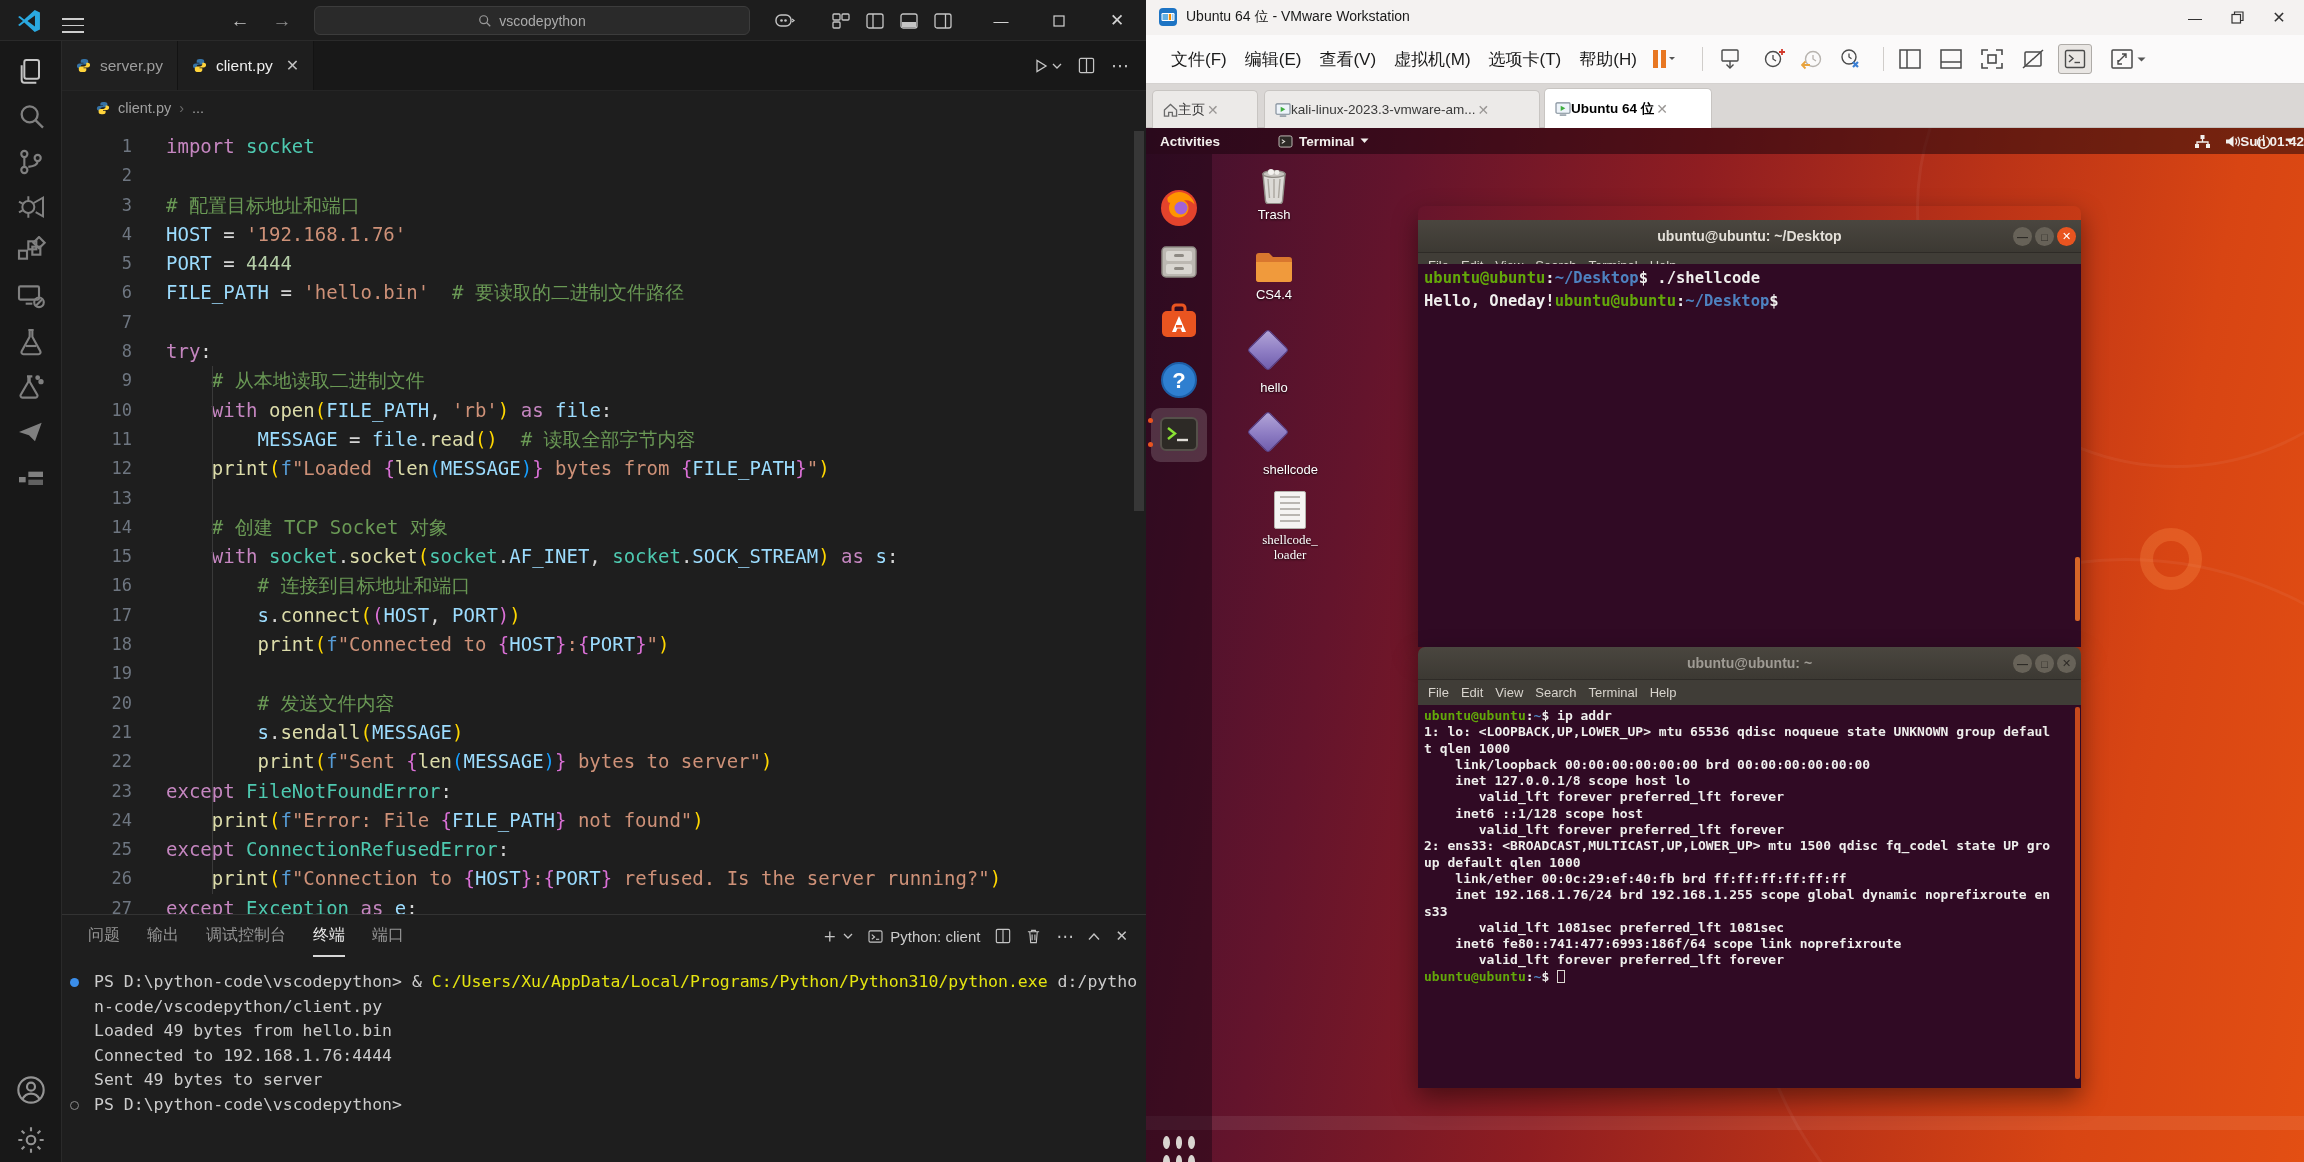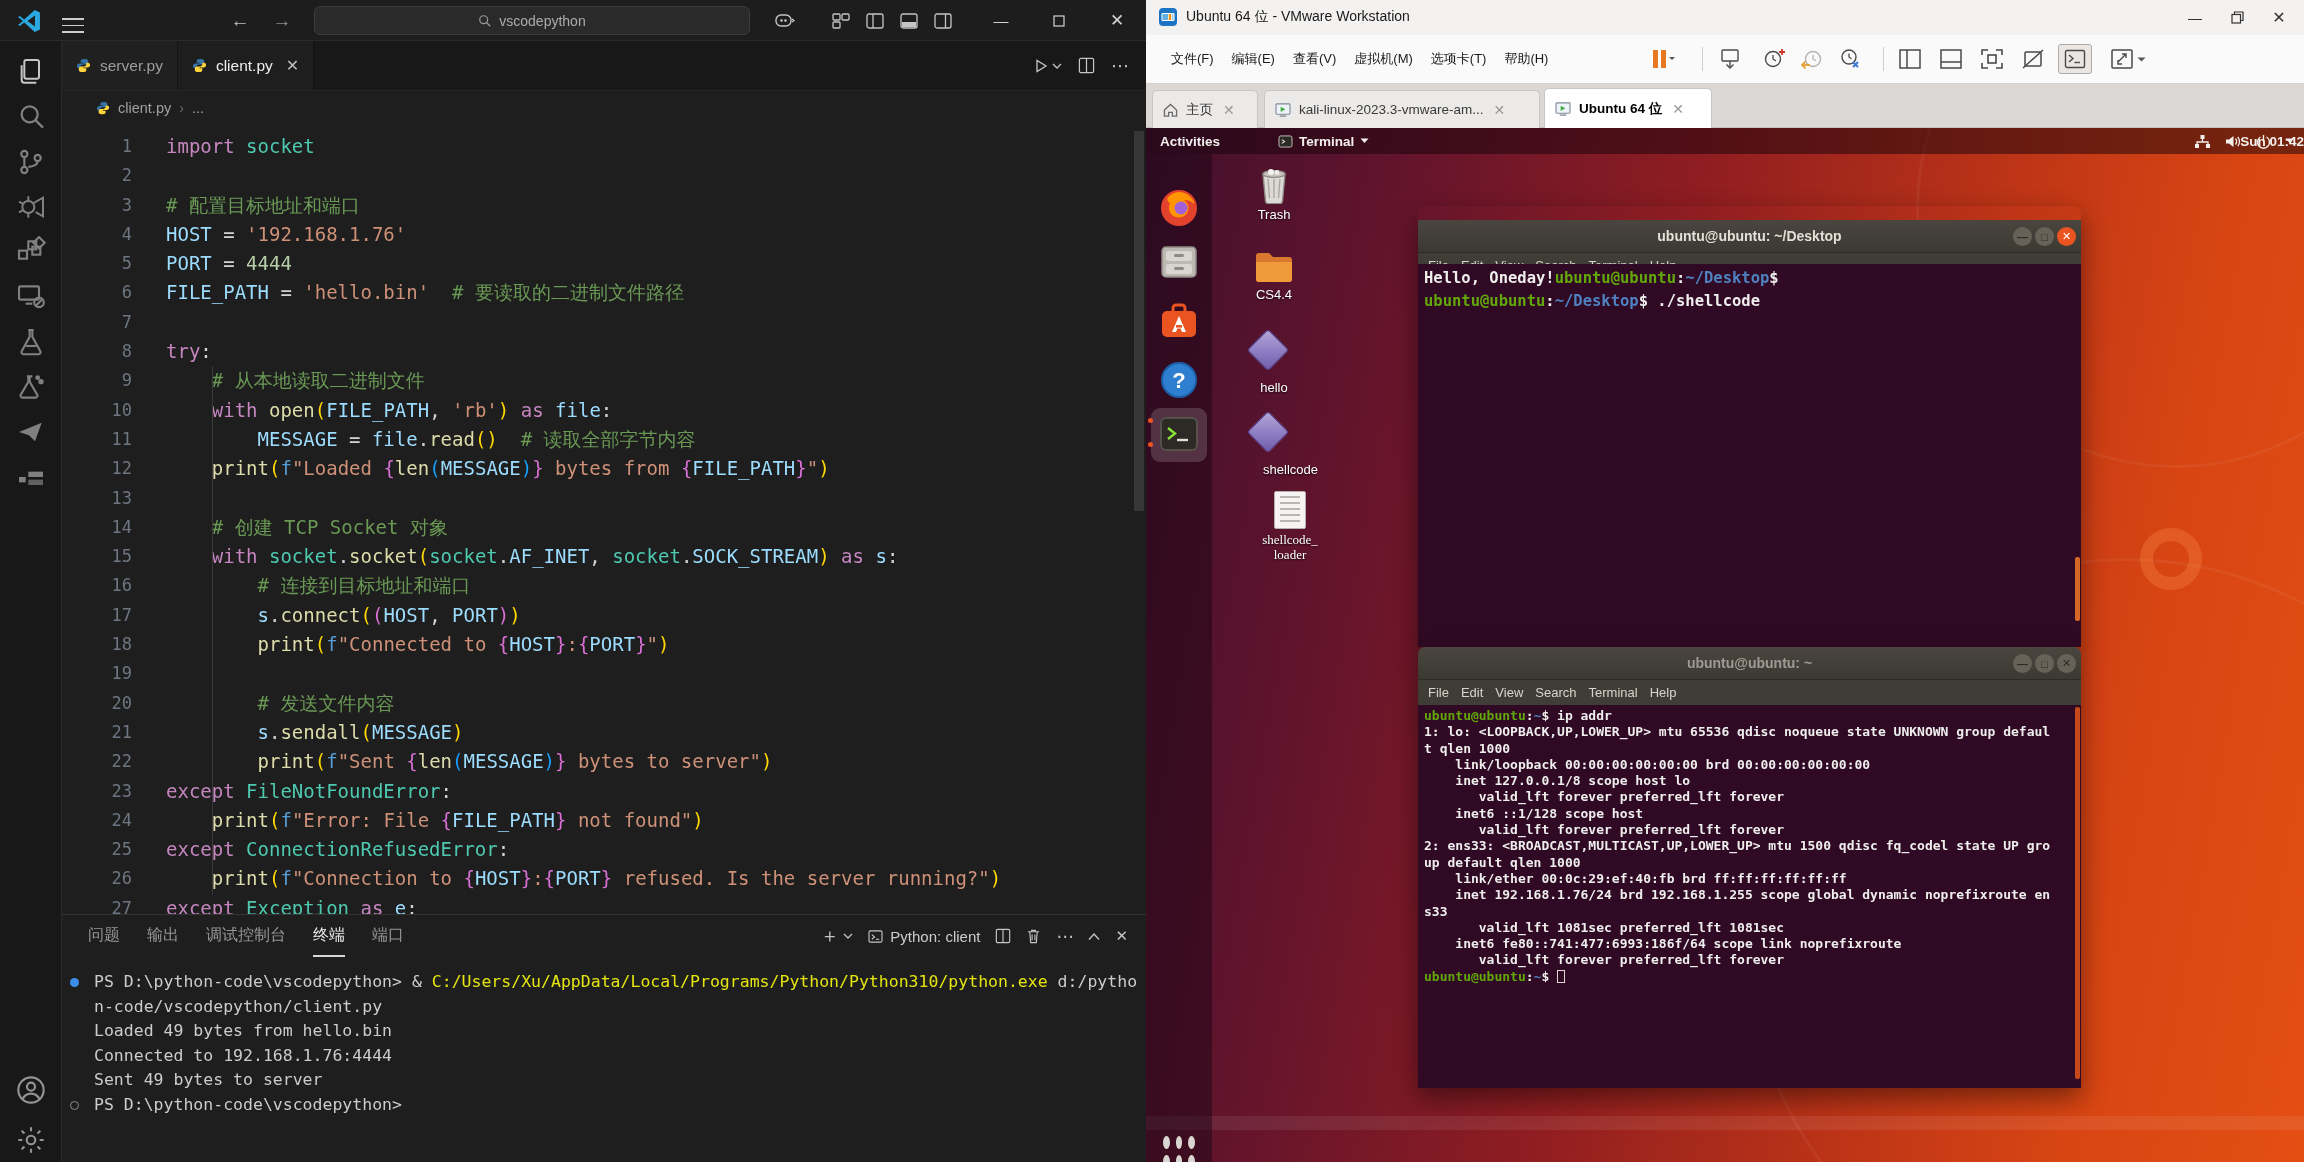--- a/index.html
+++ b/index.html
@@ -52,26 +52,26 @@
   .deco.gray{border:1.5px solid #8a8a8a;}
   .tk-tpl{color:#cccccc}.tk-yel{color:#e5e510}
 
   
   .vmware{position:absolute;left:1146px;top:0;width:1158px;height:1162px;background:#f4f2f1;}
   .vmw-titlebar{position:relative;height:35px;background:#f4f2f1;}
   .vmw-title{position:absolute;left:40px;top:8px;font-size:14px;color:#1a1a1a;}
   .vmw-ctl{position:absolute;top:0;width:42px;height:35px;display:flex;align-items:center;justify-content:center;color:#333;font-size:14px;}
   .vmw-toolbar{position:relative;height:49px;background:#fbfafa;border-bottom:1px solid #d5d2d0;}
   .vmw-menus{position:absolute;left:16px;top:0;height:48px;display:flex;align-items:center;}
-  .vmw-menu{padding:0 9px;font-size:13px;color:#1a1a1a;cursor:pointer;}
+  .vmw-menu{padding:0 9px;font-size:17px;color:#1a1a1a;cursor:pointer;}
   .tbtn{position:absolute;top:9px;width:32px;height:30px;display:flex;align-items:center;justify-content:center;}
   .tsep{position:absolute;top:12px;width:1px;height:24px;background:#d0cdca;}
   .vmw-tabbar{position:relative;height:44px;background:#dad7d5;border-bottom:1px solid #c4c1be;}
   .vm-tab{position:absolute;top:6px;height:38px;background:#eceae8;border:1px solid #c8c5c2;border-bottom:none;
-          border-radius:5px 5px 0 0;display:flex;align-items:center;gap:8px;padding:0 10px;font-size:13.5px;color:#3a3a3a;}
+          border-radius:5px 5px 0 0;display:flex;align-items:center;padding:0 10px;font-size:13.5px;color:#3a3a3a;}
   .vm-tab.active{background:#ffffff;color:#000;font-weight:bold;top:4px;height:40px;}
   .vm-tab .x{color:#9a9795;font-weight:normal;font-size:14px;margin-left:2px;}
 
   
   .vm-screen{position:absolute;left:0;top:128px;width:1158px;height:1034px;overflow:hidden;
      background:linear-gradient(100deg,#40102e 0%,#64142c 20%,#8f1d21 42%,#bb3317 64%,#d84513 82%,#e34f13 100%);}
   .wp-ring{position:absolute;border-radius:50%;pointer-events:none;}
   .wp-band{position:absolute;left:0;right:0;top:988px;height:14px;background:rgba(255,255,255,.08);}
   .ub-topbar{position:absolute;left:0;top:0;right:0;height:26px;background:rgba(20,2,10,.5);
      display:flex;align-items:center;color:#f2efec;font-size:13.5px;font-weight:600;}
@@ -768,22 +768,22 @@
         <div class="uterm-menu">
             <span>File</span>
             <span>Edit</span>
             <span>View</span>
             <span>Search</span>
             <span>Terminal</span>
             <span>Help</span>
           </div>
         <div class="uterm-body">
           <div id="t1-lines">
+              <div class="u-line"><span class="tk-ug">ubuntu@ubuntu</span><span class="tk-uw">:</span><span class="tk-upath">~/Desktop</span><span class="tk-uw">$ ./shellcode</span></div>
               <div class="u-line"><span class="tk-uw">Hello, Oneday!</span><span class="tk-ug">ubuntu@ubuntu</span><span class="tk-uw">:</span><span class="tk-upath">~/Desktop</span><span class="tk-uw">$</span></div>
-              <div class="u-line"><span class="tk-ug">ubuntu@ubuntu</span><span class="tk-uw">:</span><span class="tk-upath">~/Desktop</span><span class="tk-uw">$ ./shellcode</span></div>
             </div>
           <div class="uscroll" style="bottom:26px;height:64px;background:#d66628;"></div>
         </div>
       </div>
 
       <div class="uterm" style="top:519px;">
         <div class="uterm-title inactive">
           <span>ubuntu@ubuntu: ~</span>
           <span class="ubtn" style="right:49px;">―</span>
           <span class="ubtn" style="right:27px;">□</span>

